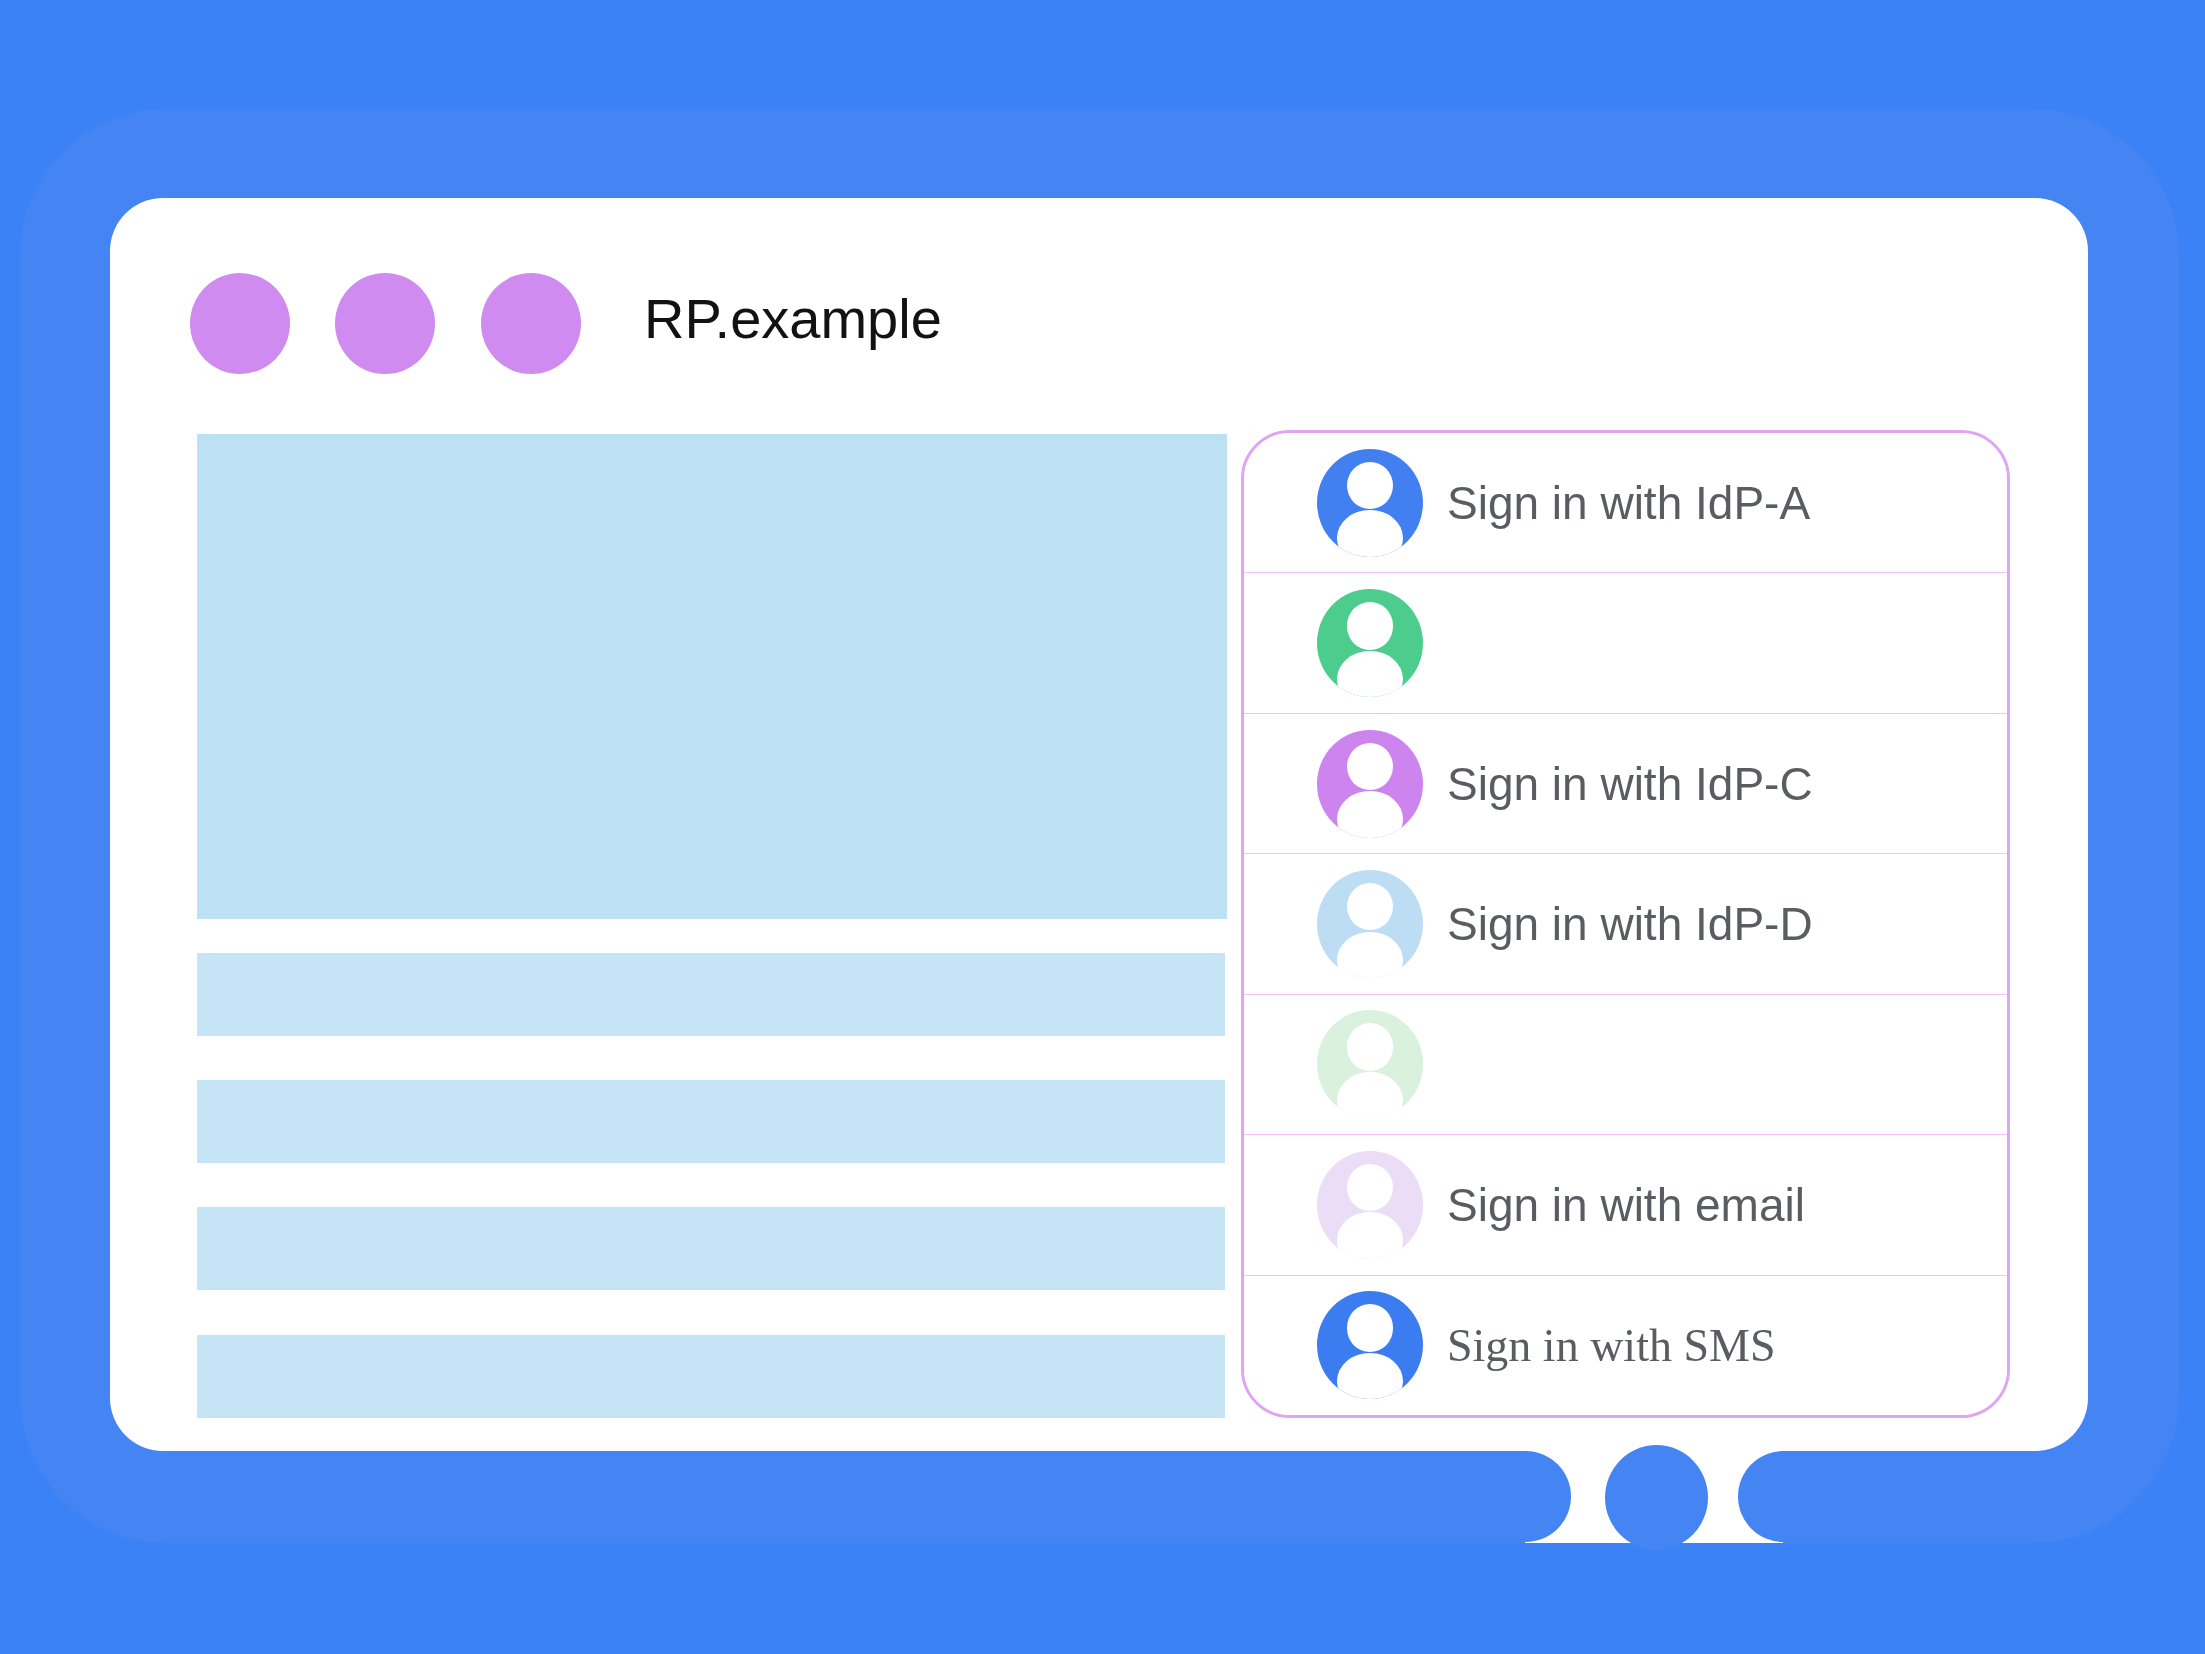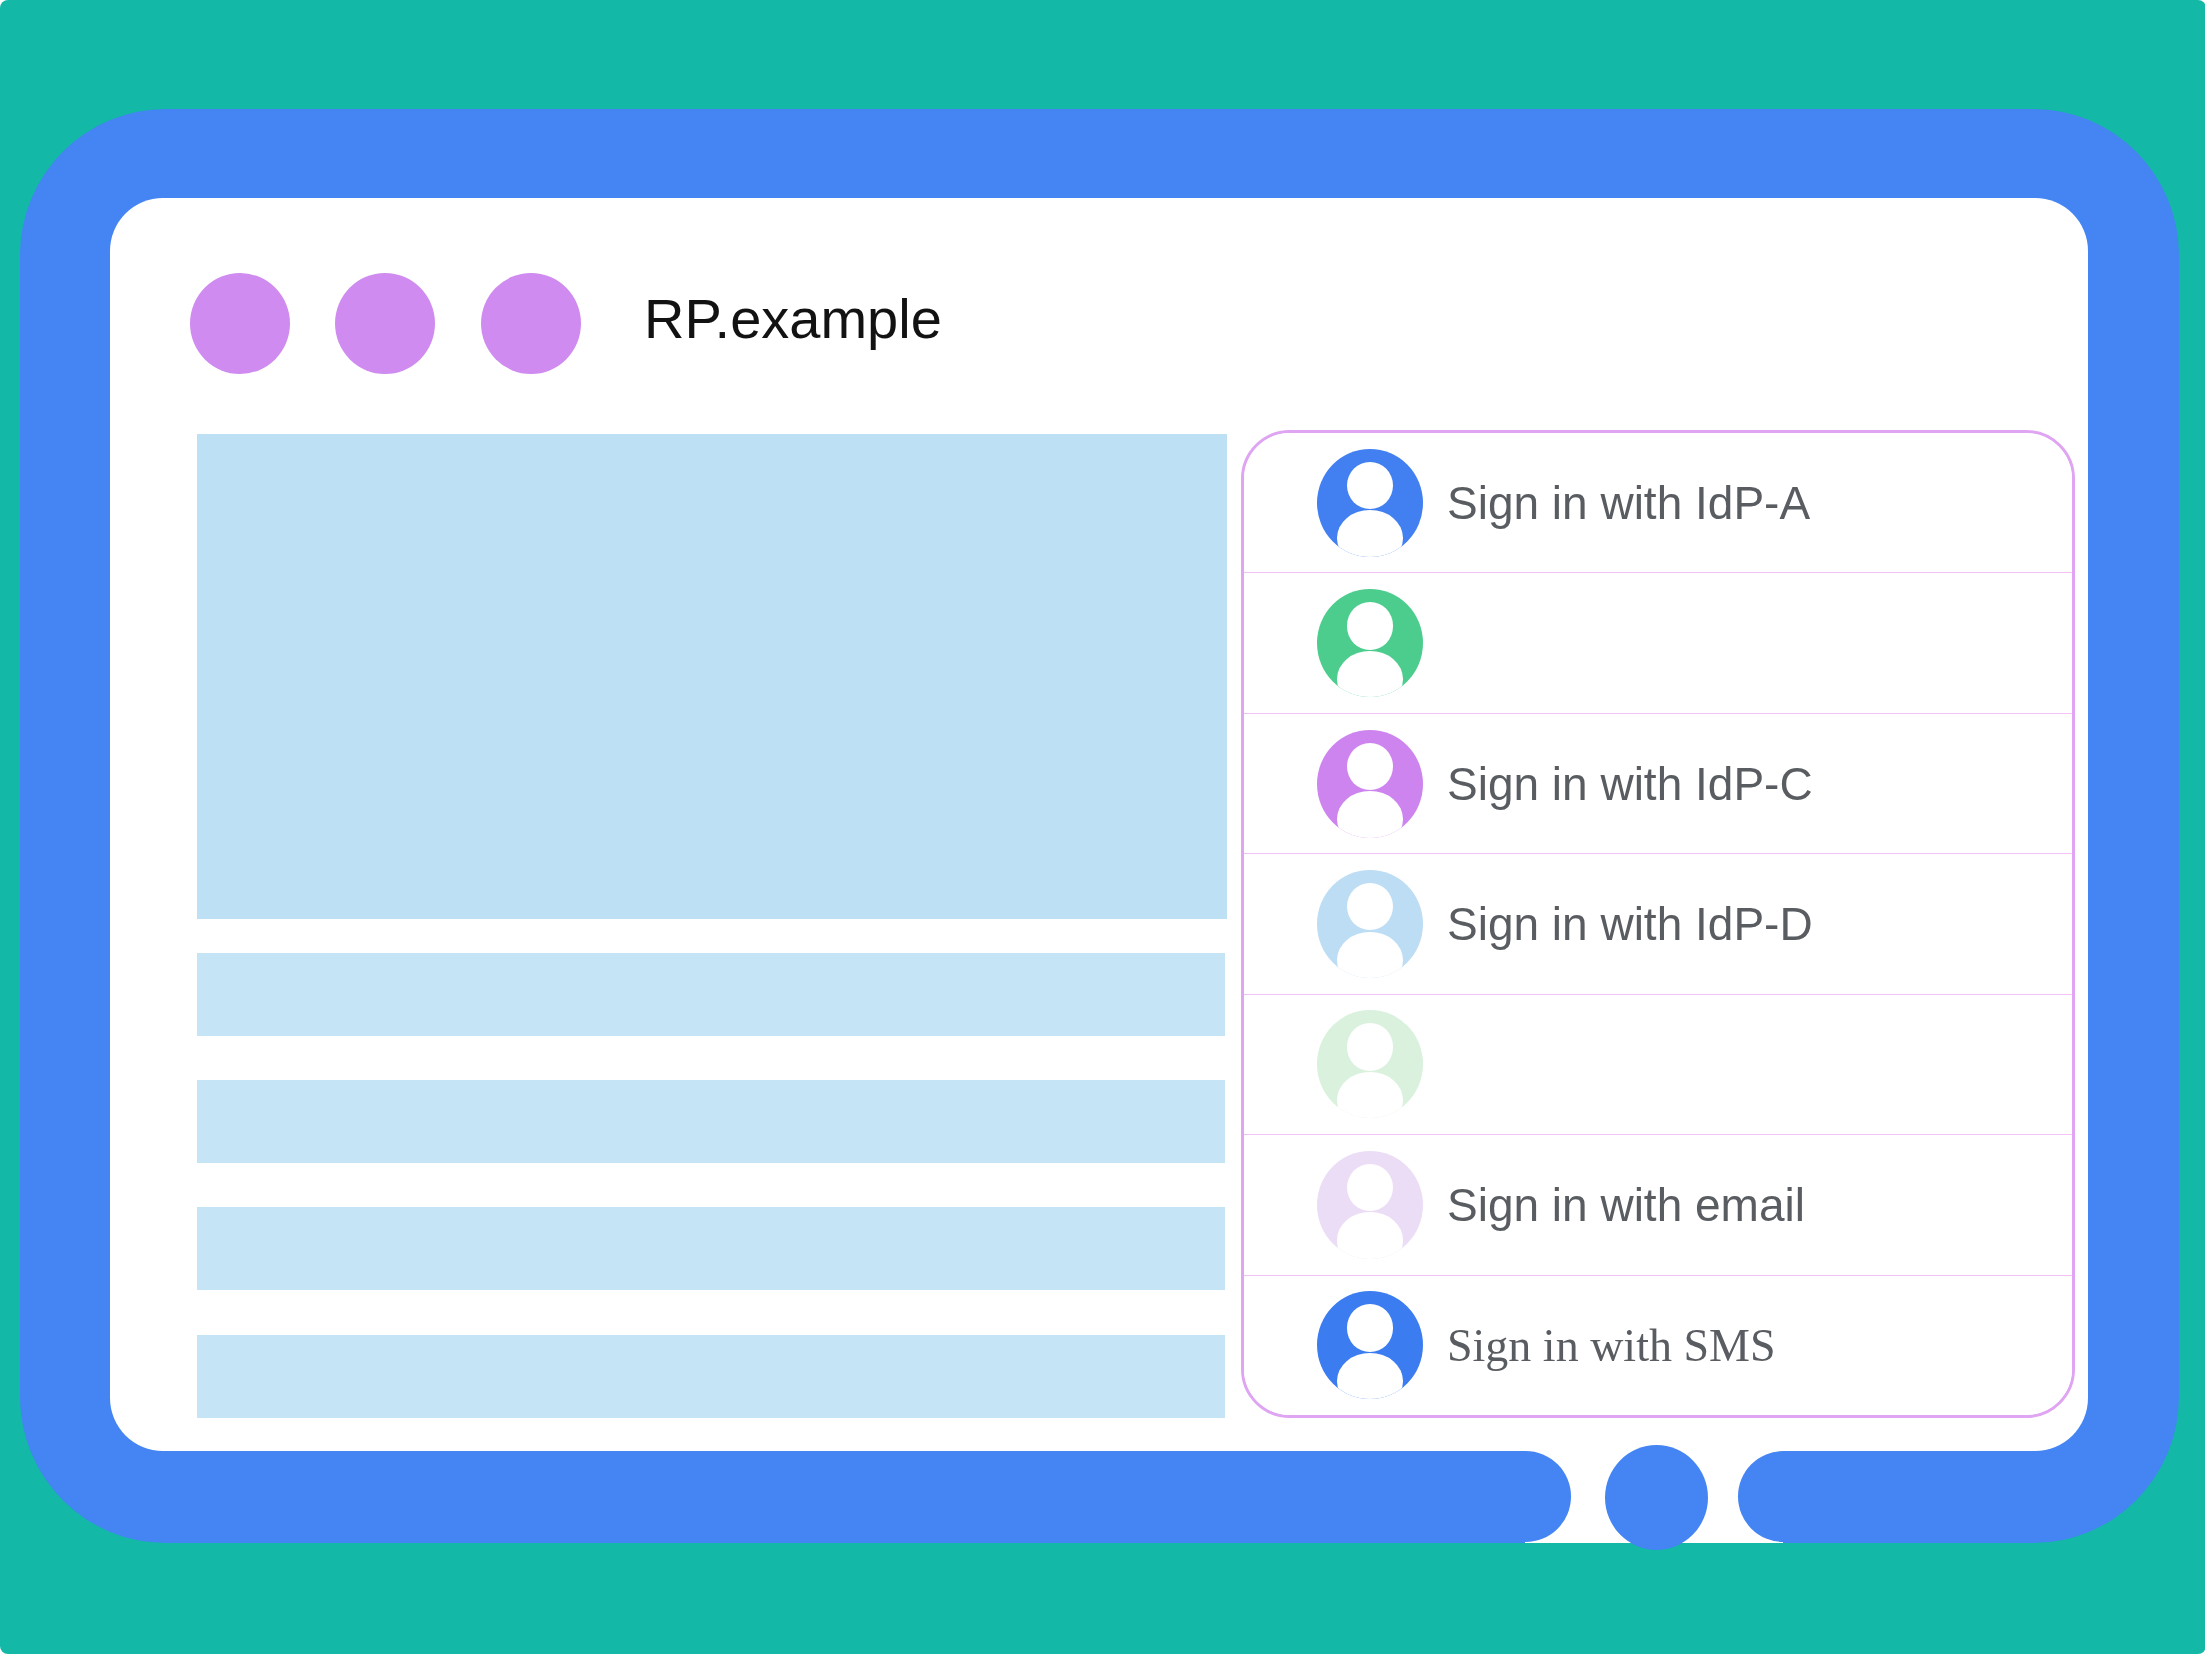--- a/index.html
+++ b/index.html
@@ -1,17 +1,17 @@
 <!DOCTYPE html>
 <html style="--frame-blue: #4484F3; --skeleton-blue: #BDE0F4; --skeleton-blue-light: #C5E4F6; --dot-purple: #CF8BEF; --panel-border: #DFA4F2; --row-divider: #F2C2F6; --option-text: #595C60; --title-text: #121212;font-size:14px"><head>
 <meta charset="utf-8">
 <style>
   html,body{margin:0;padding:0;background:#ffffff;}
   body{width:2206px;height:1654px;font-family:"Liberation Sans",sans-serif;}
-  #canvas{position:relative;width:2206px;height:1654px;background:#14b8a6;overflow:hidden;border-radius:8px;}
+  #canvas{position:relative;width:2206px;height:1654px;background:#3b82f6;overflow:hidden;}
 
   
   .frame{position:absolute;left:20px;top:109px;width:2159px;height:1434px;
          background:var(--frame-blue);border-radius:146px;}
   .screen{position:absolute;left:110px;top:198px;width:1978px;height:1253px;
           background:#ffffff;border-radius:53px;}
   .notch-gap{position:absolute;left:1525px;top:1451px;width:258px;height:92px;background:#ffffff;}
   .bar-cap-left{position:absolute;left:1437px;top:1451px;width:134px;height:91px;
                 background:var(--frame-blue);border-radius:0 46px 46px 0;}
   .bar-cap-right{position:absolute;left:1738px;top:1451px;width:134px;height:91px;
@@ -27,21 +27,21 @@
               font-weight:500;color:var(--title-text);letter-spacing:0;}
 
   
   .hero-block{position:absolute;left:197px;top:434px;width:1030px;height:485px;
               background:var(--skeleton-blue);}
   .text-bar{position:absolute;left:197px;width:1028px;height:83px;background:var(--skeleton-blue-light);}
   .text-bar.b1{top:953px;} .text-bar.b2{top:1080px;}
   .text-bar.b3{top:1207px;} .text-bar.b4{top:1335px;}
 
   
-  .signin-panel{position:absolute;left:1241px;top:430px;width:834px;height:988px;
+  .signin-panel{position:absolute;left:1241px;top:430px;width:769px;height:988px;
                 box-sizing:border-box;border:3.5px solid var(--panel-border);
                 border-radius:49px;background:#ffffff;display:flex;flex-direction:column;
                 overflow:hidden;}
   .option-row{flex:1 1 0;display:flex;align-items:center;gap:24px;padding-left:73px;
               border-bottom:1.8px solid var(--row-divider);cursor:pointer;background:#ffffff;}
   .option-row:last-child{border-bottom:none;font-family:Liberation Serif, serif;}
   .avatar{width:106px;height:108px;border-radius:50%;position:relative;overflow:hidden;flex:0 0 auto;}
   .avatar::before{content:"";position:absolute;left:28%;top:12%;width:44%;height:44%;
                   background:#ffffff;border-radius:50%;}
   .avatar::after{content:"";position:absolute;left:18.5%;top:57%;width:63%;height:52%;

